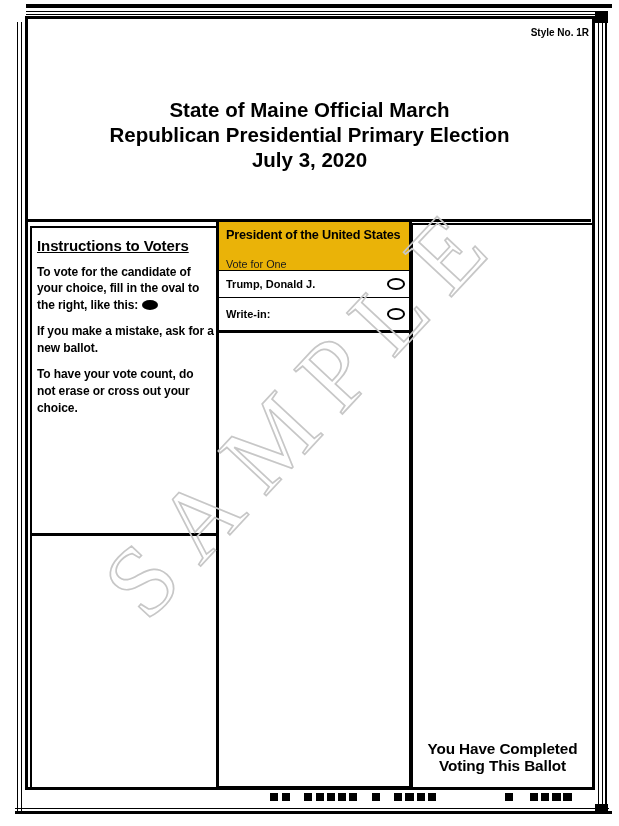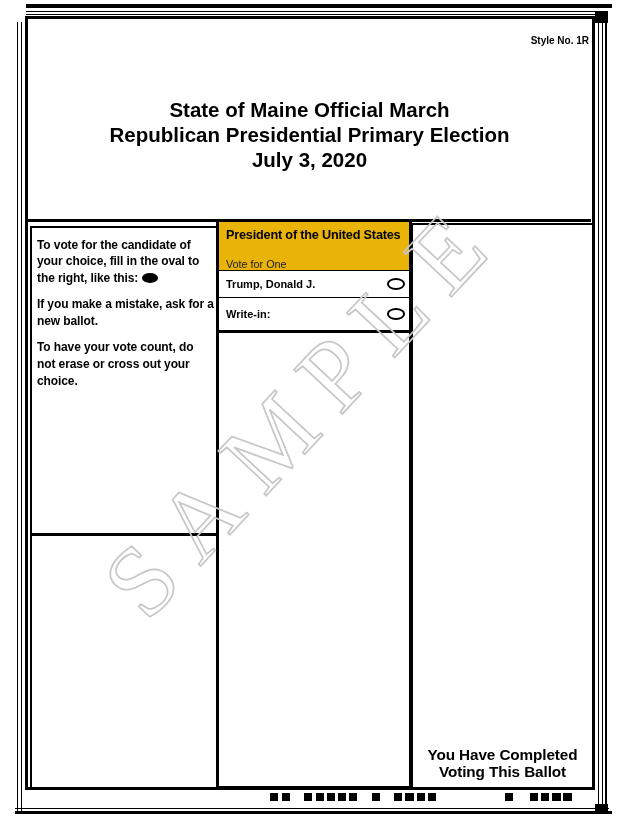--- a/index.html
+++ b/index.html
@@ -16,21 +16,21 @@
   .inner-frame{left:24.5px;top:16px;width:570.5px;height:774px;border:3px solid #000;box-sizing:border-box;}
   .b-right1{left:598px;top:11px;width:1.4px;height:802px;}
   .b-right2{left:601.7px;top:11px;width:1.4px;height:802px;}
   .b-right3{left:605px;top:11px;width:2.3px;height:802px;}
   .b-bot-thin{left:15px;top:807.5px;width:594px;height:1.4px;}
   .b-bot-thick{left:15px;top:810.5px;width:597px;height:3.5px;}
   .corner-tr{left:594.5px;top:11px;width:13px;height:11.5px;}
   .corner-br{left:594.5px;top:803.5px;width:13px;height:10.5px;}
 
   
-  .style-no{top:35px;right:30px;font-size:10px;font-weight:bold;}
+  .style-no{top:27px;right:30px;font-size:10px;font-weight:bold;}
   .title{top:97px;left:27px;width:565px;text-align:center;font-size:20.5px;line-height:25px;font-weight:bold;}
   .divider{left:27px;top:219px;width:564px;height:3.2px;}
 
   
   .left-box{left:30px;top:225.5px;width:189px;height:563px;border:2.8px solid #000;box-sizing:border-box;}
   .left-box-divider{position:absolute;left:0;top:305px;width:100%;height:3.8px;background:#000;}
   .instr-content{padding:9px 3px 0 5px;}
   .instr-heading{font-size:15px;font-weight:bold;text-decoration:underline;white-space:nowrap;margin:0 0 10px 0;letter-spacing:-0.1px;}
   .instr-content p{font-size:12px;font-weight:bold;line-height:16.8px;margin:0 0 9.5px 0;letter-spacing:-0.1px;}
   .oval-filled{display:inline-block;width:16px;height:10px;background:#000;border-radius:50%;margin-left:4px;vertical-align:-1px;}
@@ -40,21 +40,21 @@
   .contest-header{height:42px;padding:6px 0 0 7px;border-bottom:1.7px solid #000;}
   .contest-title{font-size:12.7px;font-weight:bold;white-space:nowrap;letter-spacing:-0.2px;}
   .contest-limit{font-size:10.8px;margin-top:16px;color:#1a1a1a;}
   .cand-row{display:flex;align-items:center;padding:0 4px 0 7px;font-size:11px;font-weight:bold;white-space:nowrap;gap:20px;}
   .cand-row.r1{height:26.4px;border-bottom:1.9px solid #000;}
   .cand-row.r2{height:31.9px;border-bottom:3.6px solid #000;text-align:right;}
   .oval-empty{margin-left:auto;width:14.5px;height:7.8px;border:2.4px solid #000;border-radius:50%;background:#fff;}
 
   
   .right-box{left:410.5px;top:223px;width:184px;height:565.5px;border:2.8px solid #000;box-sizing:border-box;}
-  .completed{position:absolute;bottom:6px;left:0;width:100%;text-align:center;font-size:15.3px;font-weight:bold;line-height:17.4px;letter-spacing:-0.1px;}
+  .completed{position:absolute;bottom:12px;left:0;width:100%;text-align:center;font-size:15.3px;font-weight:bold;line-height:17.4px;letter-spacing:-0.1px;}
 
   
   .tmark{position:absolute;background:#000;}
 
   
   .watermark{left:0;top:0;pointer-events:none;z-index:50;}
 </style>
 </head>
 <body>
 
@@ -75,20 +75,21 @@
 <div class="abs style-no">Style No. 1R</div>
 <div class="abs title">
   <div>State of Maine Official March</div>
   <div>Republican Presidential Primary Election</div>
   <div>July 3, 2020</div>
 </div>
 <div class="bar divider"></div>
 
 <div class="abs left-box">
   <div class="instr-content">
+    <div class="instr-heading">Instructions to Voters</div>
     <p><span>To vote for the candidate of your choice, fill in the oval to the right, like this:</span><span class="oval-filled"></span></p>
     <p>If you make a mistake, ask for a new ballot.</p>
     <p>To have your vote count, do not erase or cross out your choice.</p>
   </div>
   <div class="left-box-divider"></div>
 </div>
 
 <div class="abs mid-box">
   <div class="contest-header" style="background: #eab308;">
     <div class="contest-title">President of the United States</div>

